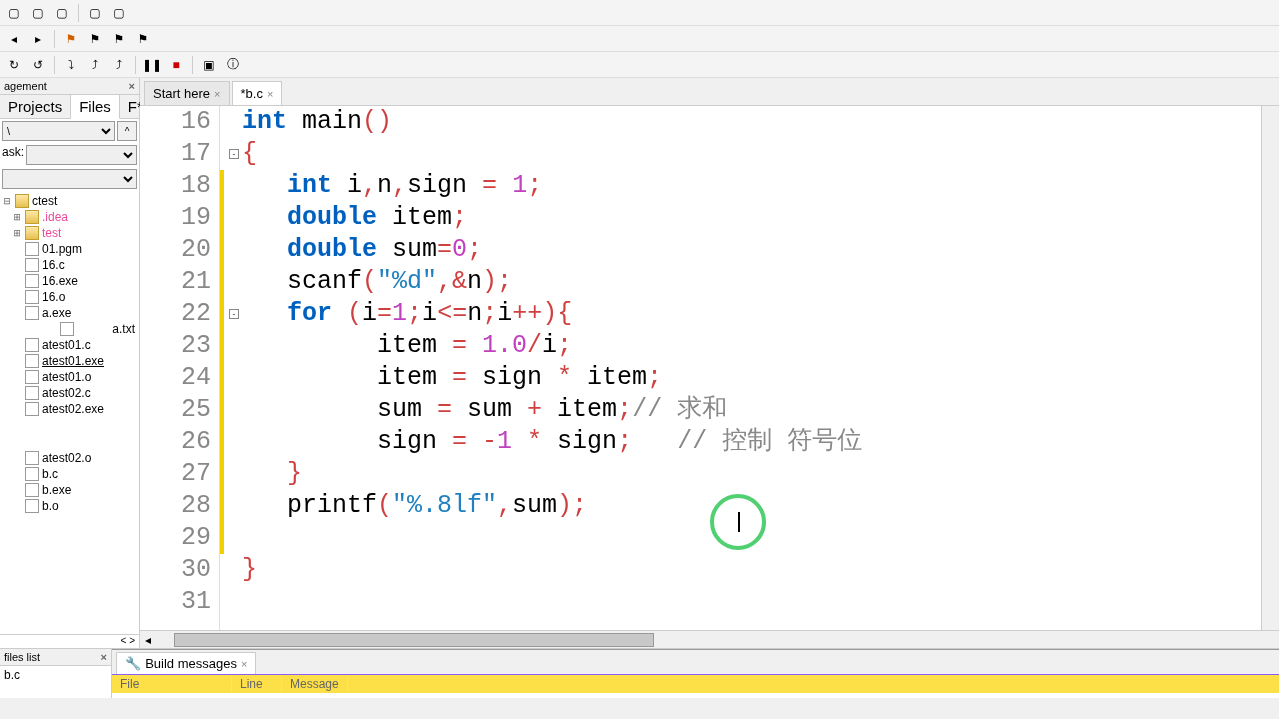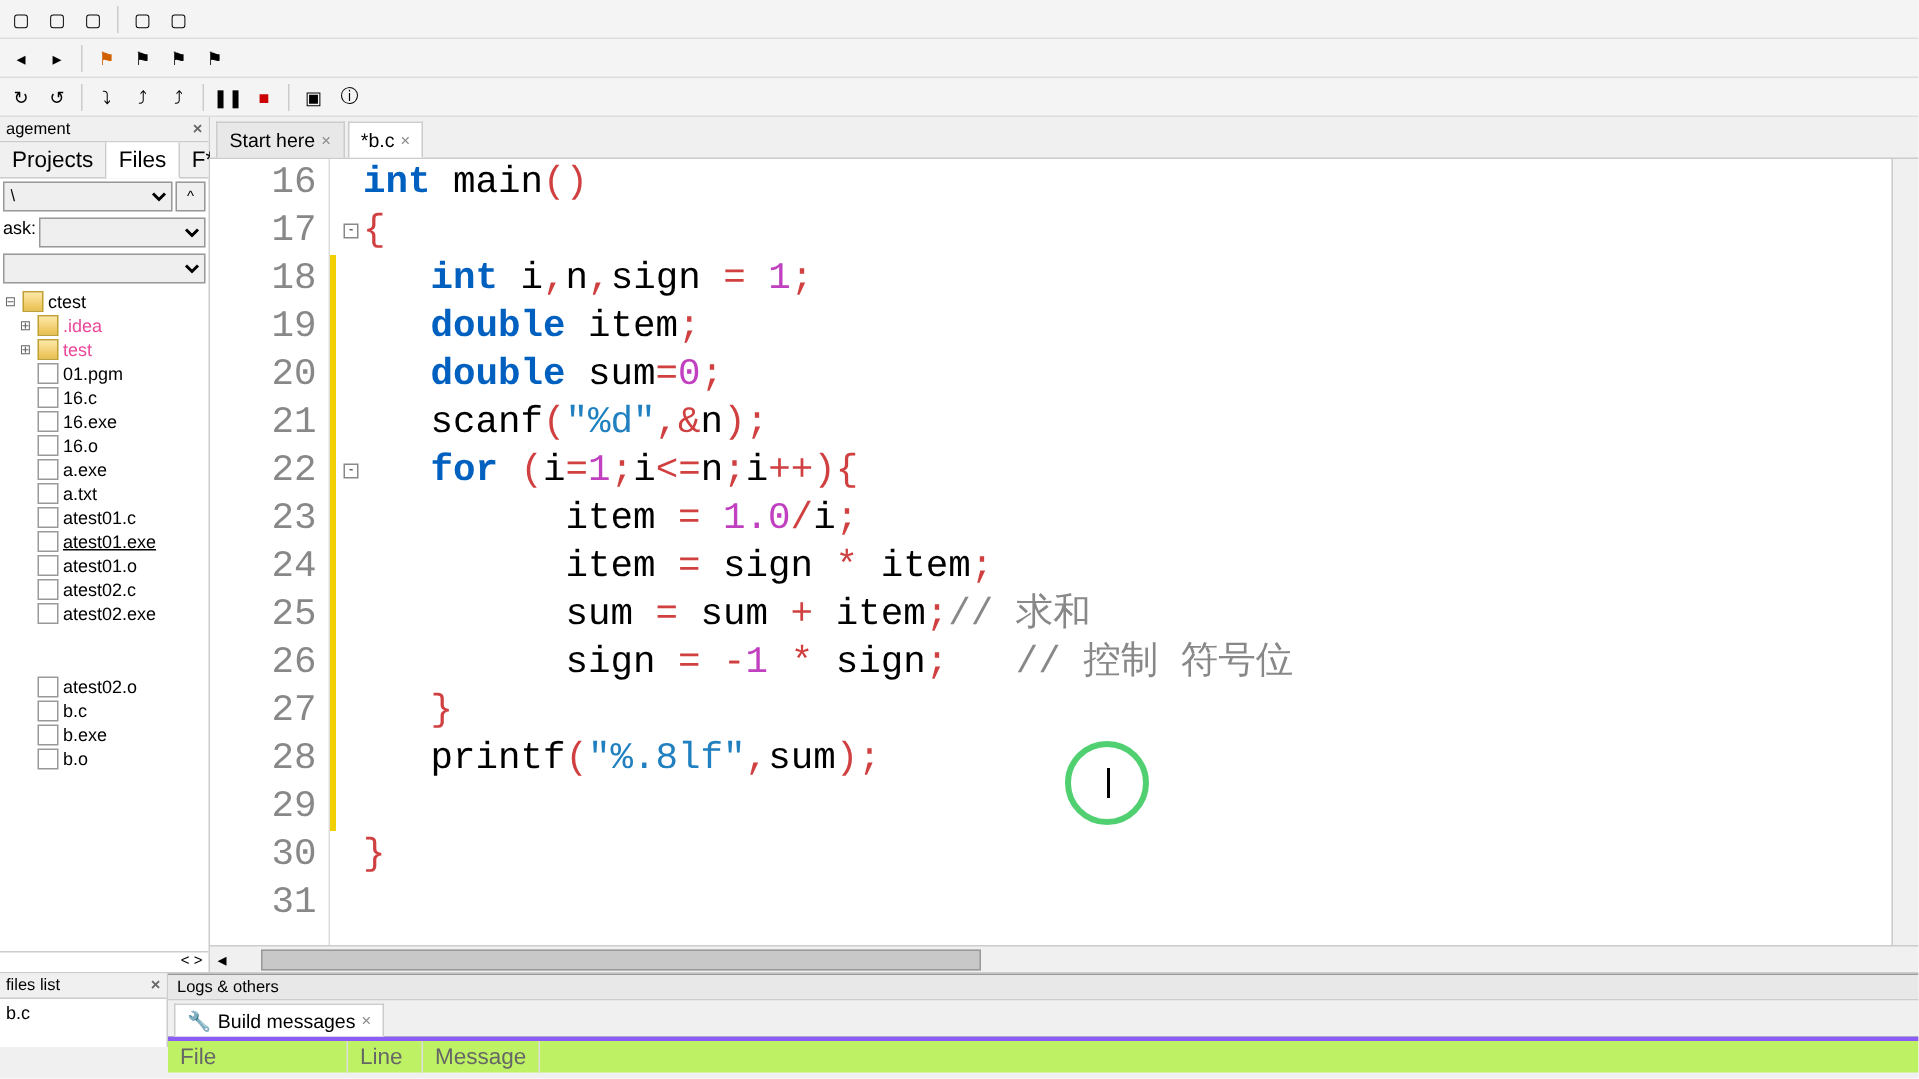--- a/index.html
+++ b/index.html
@@ -43,21 +43,21 @@
 .cursor-ring{position:absolute;width:56px;height:56px;border:4px solid #50d070;border-radius:50%;pointer-events:none}
 .cursor-beam{position:absolute;width:2px;height:20px;background:#000;pointer-events:none}
 .hscroll{height:18px;background:#f0f0f0;border-top:1px solid #ccc;display:flex;align-items:center}
 .hscroll-thumb{height:14px;background:#c8c8c8;border:1px solid #999;margin-left:18px;width:480px}
 .vscroll{width:18px;background:#f0f0f0;border-left:1px solid #ccc}
 .files-list-panel{height:50px;background:#fff;border-top:1px solid #ccc;display:flex}
 .files-list-left{width:112px;border-right:1px solid #ccc}
 .bottom-panel{border-top:1px solid #999;background:#f0f0f0}
 .logs-header{font-size:11px;padding:2px 6px;background:#e8e8e8;border-bottom:1px solid #ccc}
 .build-tab{display:inline-flex;align-items:center;padding:3px 8px;background:#fff;border:1px solid #ccc;border-bottom:none;font-size:13px;margin-left:4px;gap:4px}
-.build-grid{background:#bef264;border-top:3px solid #8b5cf6;display:flex;font-size:15px;color:#666}
+.build-grid{background:#fde047;border-top:1px solid #8b5cf6;display:flex;font-size:12px;color:#666}
 .build-col{padding:2px 8px;border-right:1px solid #ddd}
 .close-x{cursor:pointer;color:#666;font-weight:bold}
 .blue-folder{color:#ec4899}
 </style>
 </head>
 <body>
 
 <div class="toolbar-row">
   <span class="toolbar-btn">▢</span>
   <span class="toolbar-btn">▢</span>
@@ -147,21 +147,21 @@
         <div class="tree-item" style="padding-left: 10px;">
           <span class="expand"></span>
           <span class="tree-icon file-icon"></span>
           <span>16.o</span>
         </div>
         <div class="tree-item" style="padding-left: 10px;">
           <span class="expand"></span>
           <span class="tree-icon file-icon"></span>
           <span>a.exe</span>
         </div>
-        <div class="tree-item" style="padding-left: 10px;">
+        <div class="tree-item" style="padding-left: 10px; justify-content: space-between;">
           <span class="expand"></span>
           <span class="tree-icon file-icon"></span>
           <span>a.txt</span>
         </div>
         <div class="tree-item" style="padding-left: 10px;">
           <span class="expand"></span>
           <span class="tree-icon file-icon"></span>
           <span>atest01.c</span>
         </div>
         <div class="tree-item" style="padding-left: 10px; text-decoration: underline;">
@@ -274,21 +274,20 @@
 <div class="files-list-panel">
   <div class="files-list-left">
     <div class="panel-header">
       <span>files list</span>
       <span class="close-x">×</span>
     </div>
     <div style="padding:2px 4px">b.c</div>
   </div>
   <div style="flex:1">
     <div class="bottom-panel">
-      <div class="logs-header">Logs &amp; others</div>
       <div style="background:#f0f0f0;padding-top:2px">
         <span class="build-tab">
           <span style="color:#c08000">🔧</span>
           <span>Build messages</span>
           <span class="tab-close">×</span>
         </span>
       </div>
       <div class="build-grid" id="build-cols">
           <div class="build-col" style="width: 120px;">File</div>
           <div class="build-col" style="width: 50px;">Line</div>

